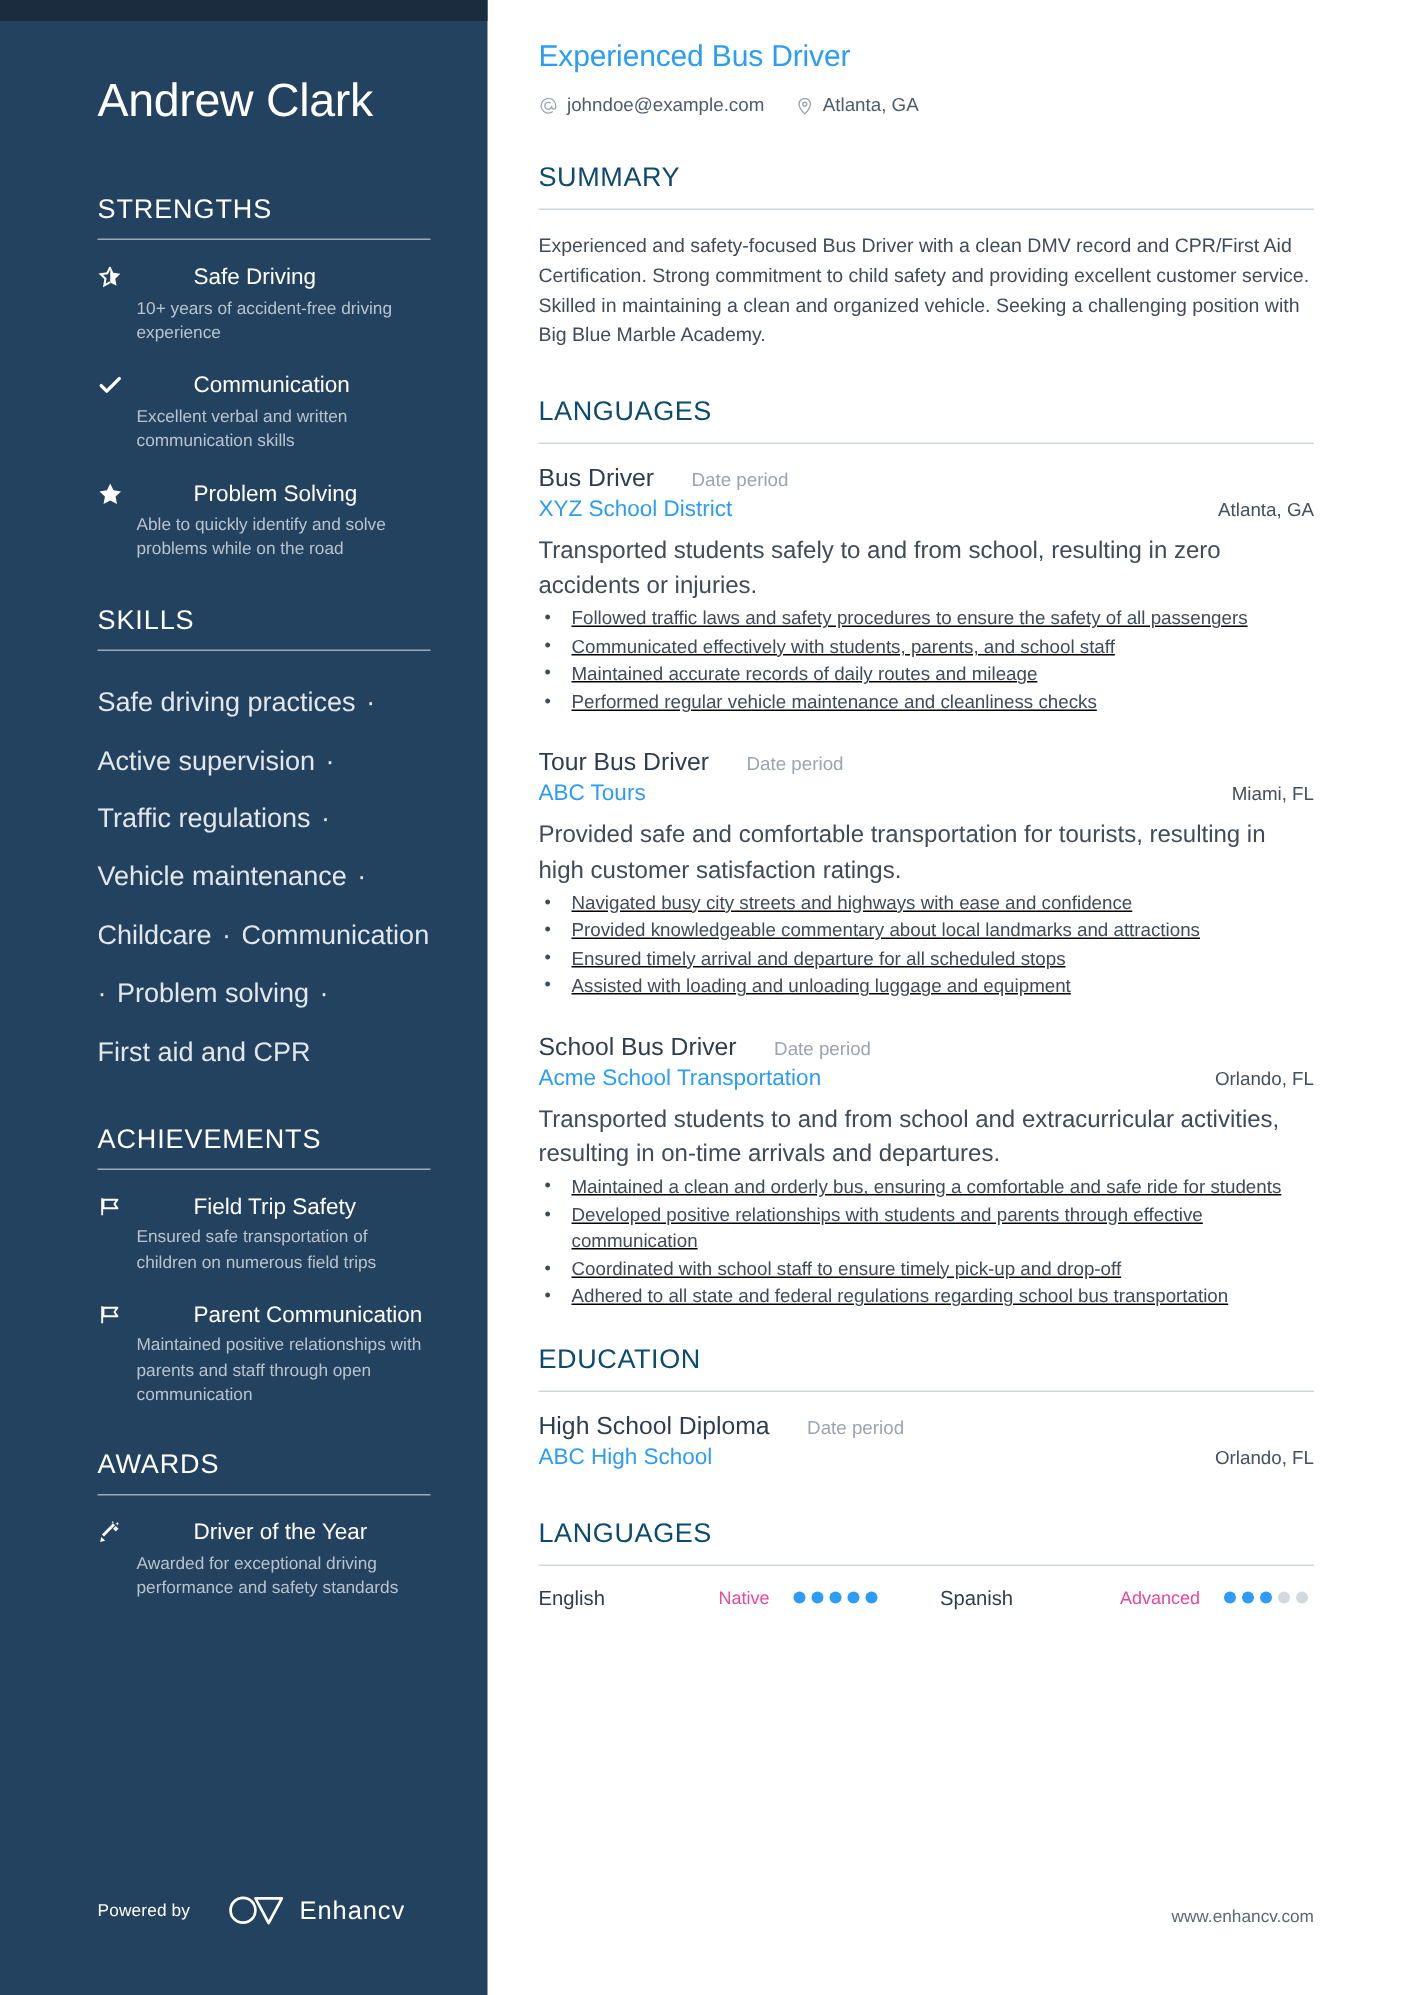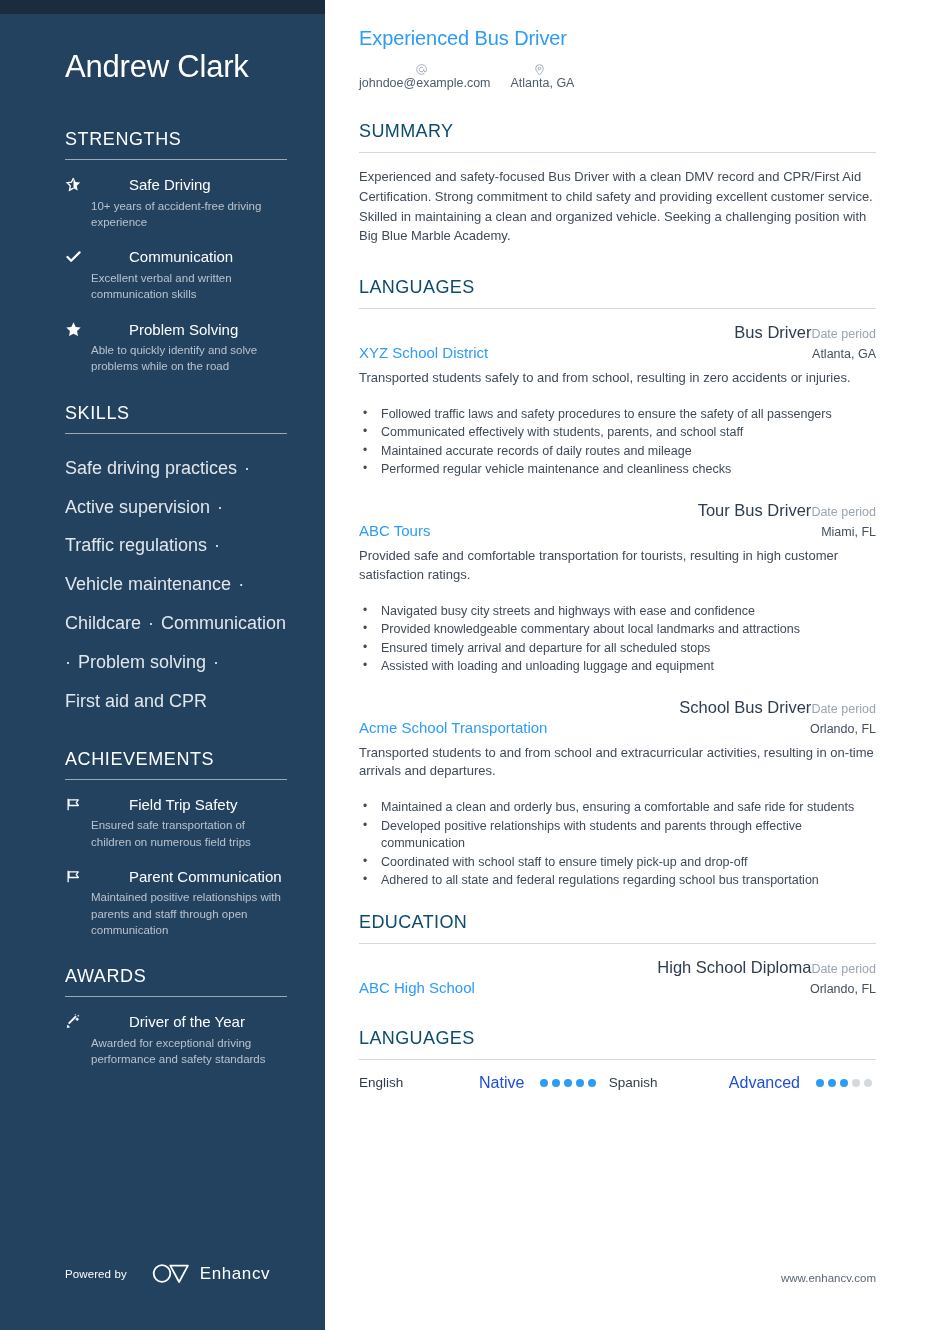--- a/index.html
+++ b/index.html
@@ -77,57 +77,57 @@
 
   
   #main {
     position:absolute; left:359px; top:0; width:517px; padding-top:27px;
   }
   #job-title {
     font-size:20px; color:#2d9cf5; font-weight:400; letter-spacing:-0.1px;
     margin-bottom:13px;
   }
   #contact-row { display:flex; align-items:center; font-size:12.5px; color:#4d5c6b; }
-  .contact-item { display:flex; align-items:center; margin-right:20px;flex-direction:column; }
+  .contact-item { display:flex; align-items:center; margin-right:20px; }
   .contact-item .cico { margin-right:6px; display:flex; align-items:center; color:#9aa5b1; }
   .contact-item .cico svg { display:block; }
 
   .sec { margin-top:31px; }
   .sec-head {
     font-size:18px; color:#0c4a6e; letter-spacing:0.4px; font-weight:400;
     padding-bottom:10px;
   }
   .sec-rule { border-bottom:1px solid #d2d7dc; margin-bottom:14px; }
 
   #summary-text {
     font-size:13px; color:#3f4b59; line-height:1.52;
   }
 
   .entry { margin-bottom:22px; }
-  .entry-top { display:flex; justify-content:flex-end; align-items:baseline; }
+  .entry-top { display:flex; justify-content:flex-start; align-items:baseline;gap:25px; }
   .entry-role { font-size:16.5px; color:#2e3d4d; font-weight:400; }
   .entry-date { font-size:12.5px; color:#9aa5b1; }
   .entry-sub { display:flex; justify-content:space-between; align-items:baseline; margin-top:2px;}
   .entry-org { font-size:15px; color:#2d9cf5; }
   .entry-loc { font-size:12.5px; color:#44505e; }
-  .entry-desc { font-size:13px; color:#3f4b59; line-height:1.45; margin-top:8px; }
-  .entry-bullets { margin-top:18px; list-style:none; }
+  .entry-desc { font-size:16px; color:#3f4b59; line-height:1.45; margin-top:8px; }
+  .entry-bullets { margin-top:2px; list-style:none;text-decoration:underline; }
   .entry-bullets li {
     font-size:12.5px; color:#3f4b59; line-height:1.4;
     padding-left:22px; position:relative; margin-bottom:1px;
   }
   .entry-bullets li:before {
     content:"\2022"; position:absolute; left:4px; top:-1px; color:#3f4b59; font-size:12px;
   }
 
   
   #lang-row { display:flex; align-items:center; }
   .lang { display:flex; align-items:center; }
   .lang-name { font-size:13.5px; color:#2e3d4d; }
-  .lang-level { font-size:16px; color:#1d4ed8; }
+  .lang-level { font-size:12px; color:#ec4899; }
   .dots { display:flex; align-items:center; }
   .dot { width:8px; height:8px; border-radius:50%; margin-right:4px; }
   .dot.on { background:#2d9cf5; }
   .dot.off { background:#d4d9de; }
 
   #site-url {
     position:absolute; right:64px; bottom:46px;
     font-size:11.5px; color:#5a6776;
   }
 </style>

